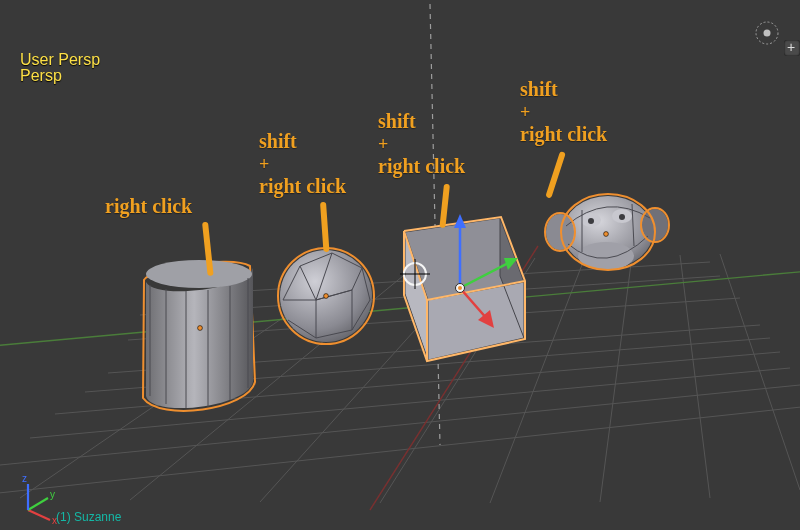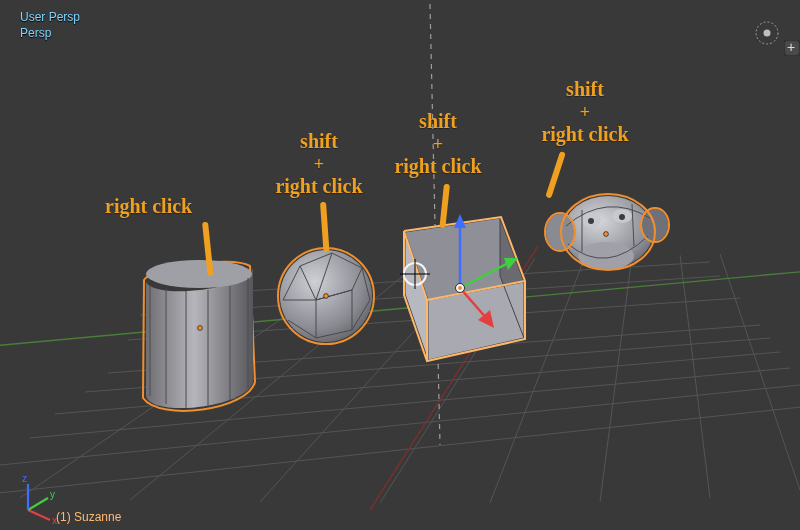--- a/index.html
+++ b/index.html
@@ -19,36 +19,37 @@
     background: #393939;
   }
   svg.scene {
     position: absolute;
     top: 0; left: 0;
     width: 800px;
     height: 530px;
   }
   .hud-text {
     position: absolute;
-    color: #7dd3fc;
-    font-size: 12px;
+    color: #fde047;
+    font-size: 16px;
     text-shadow: 0 1px 1px #000;
+    margin-top: 41px;
   }
   .scene-name {
     position: absolute;
-    color: #fdba74;
+    color: #14b8a6;
     font-size: 12px;
   }
   .anno {
     position: absolute;
     color: #f0a020;
     font-size: 20px;
     font-family: "Comic Sans MS", "Segoe Script", "Bradley Hand", cursive;
     font-weight: 600;
-    text-align: center;
+    text-align: left;
     line-height: 1.1;
     pointer-events: none;
     text-shadow: 0 1px 1px rgba(0,0,0,0.4);
   }
   .anno-sub { font-size: 18px; }
   .anno-line {
     position: absolute;
     width: 6px;
     background: #f0a020;
     border-radius: 3px;

